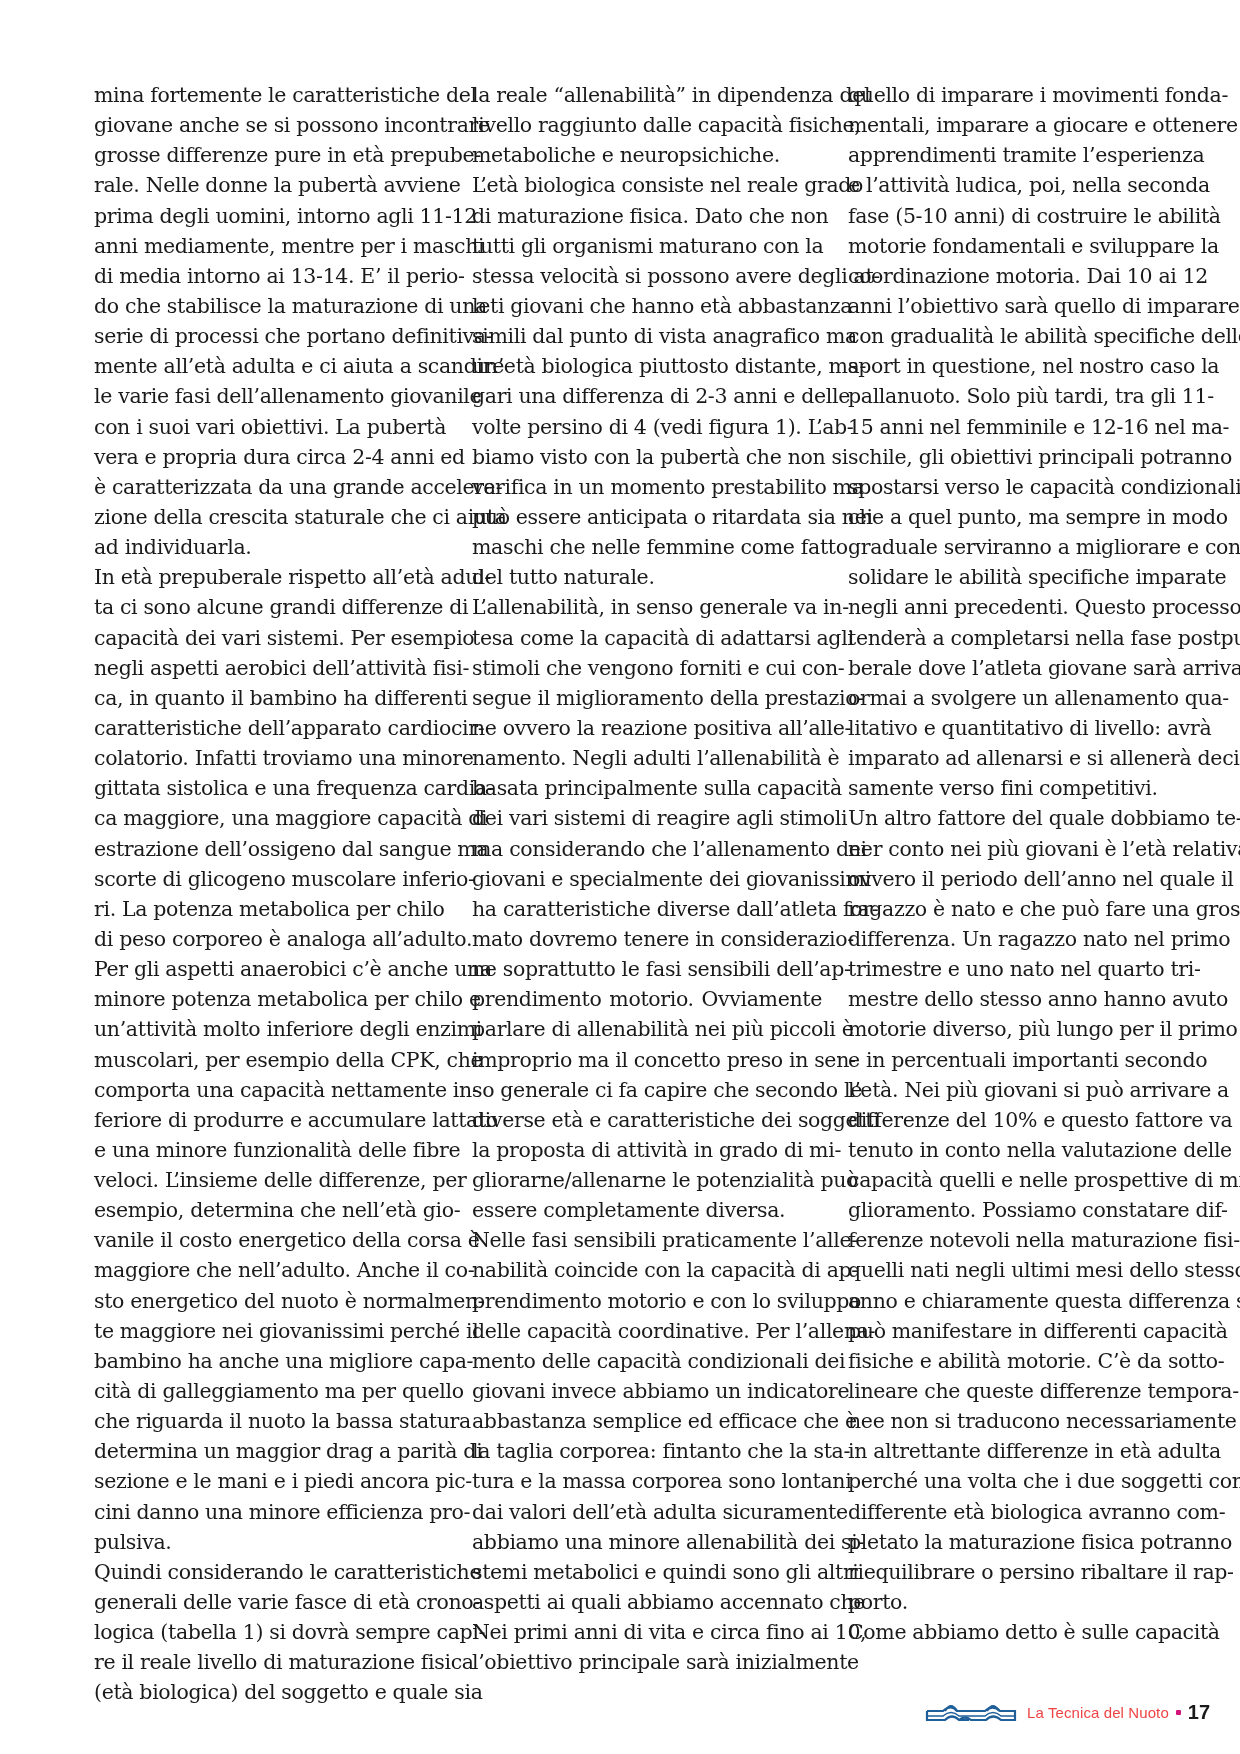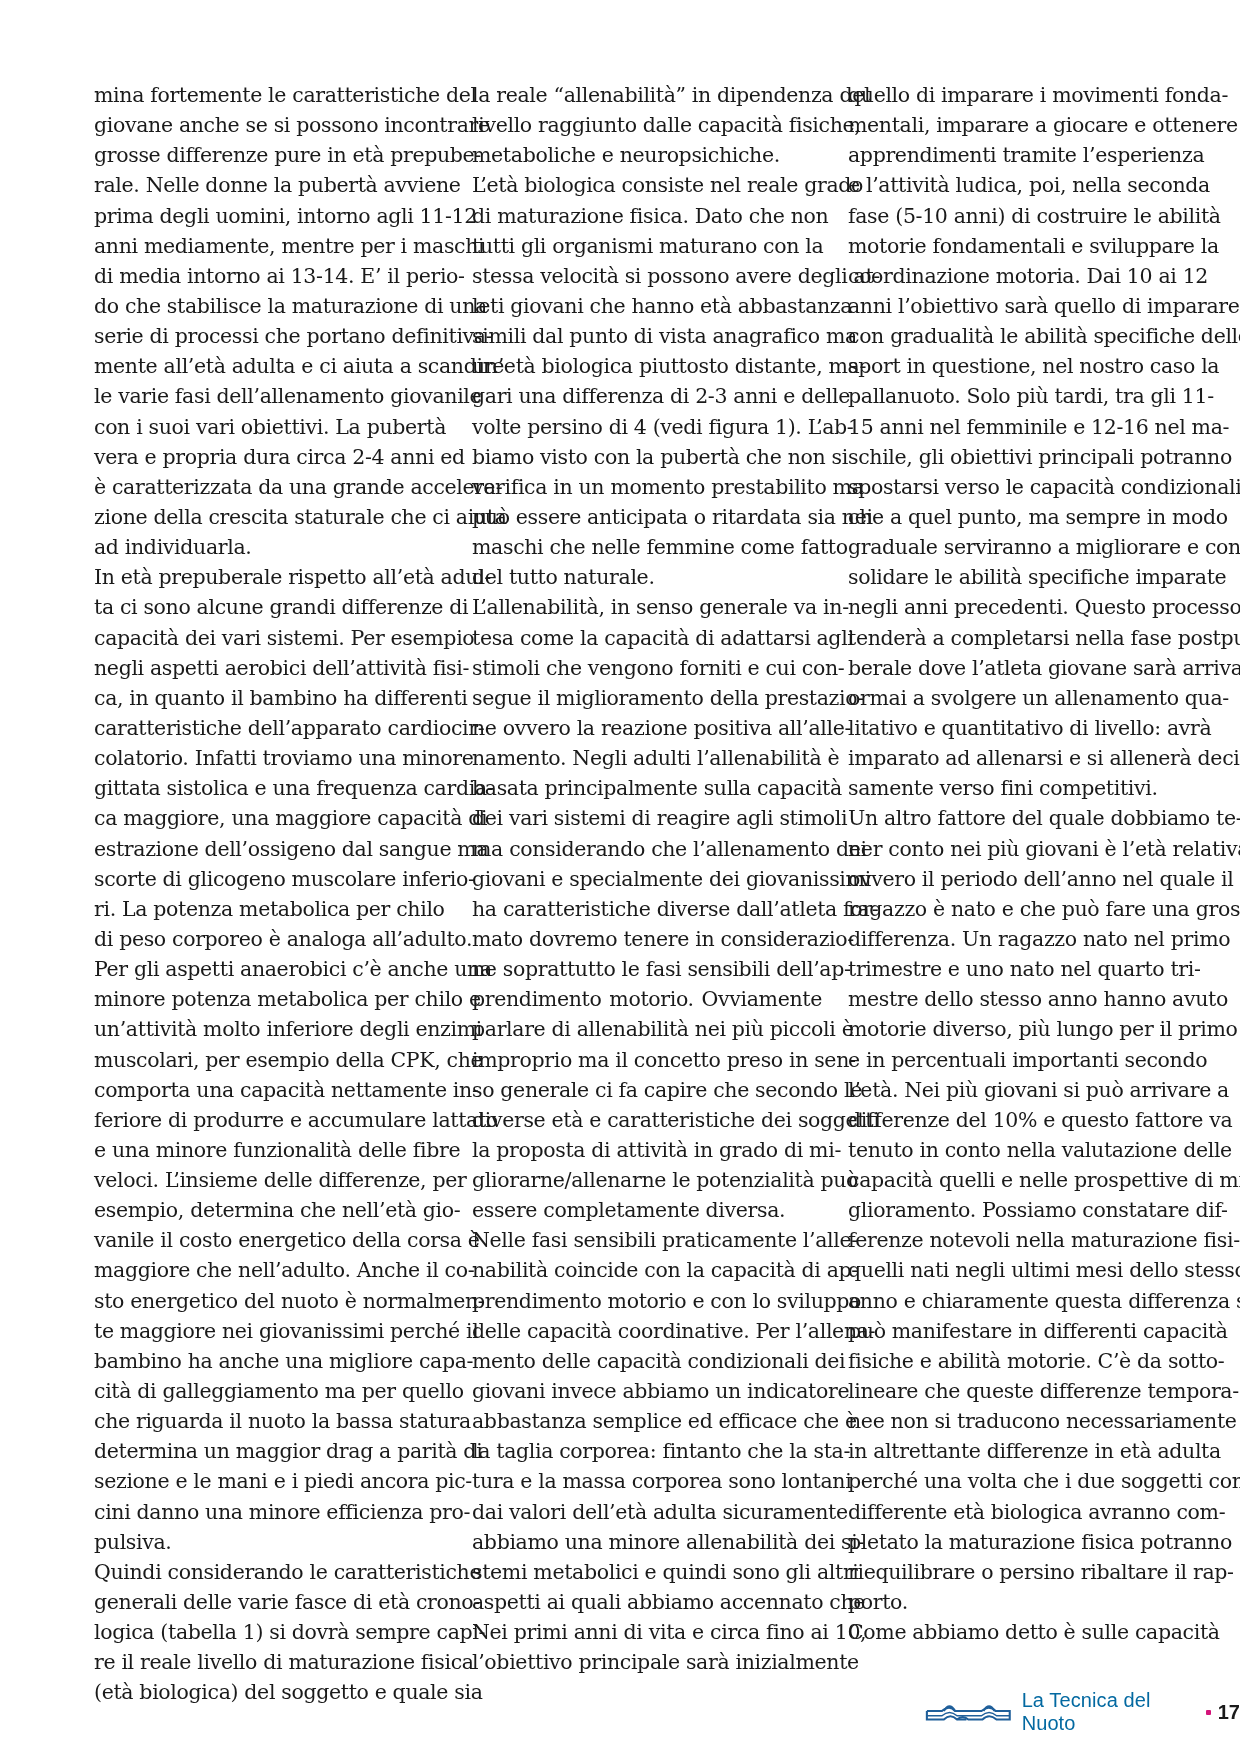--- a/index.html
+++ b/index.html
@@ -19,21 +19,21 @@
     text-align: justify; text-align-last: justify;
   }
   .line.last { text-align-last: left; }
   .footer {
     position: absolute; left: 925px; top: 1697px; height: 30px;
     display: flex; align-items: center;
   }
   .footer .logo { width: 92px; height: 26px; margin-right: 10px; }
   .footer .mag {
     font-family: "Liberation Sans", "DejaVu Sans", sans-serif;
-    font-size: 20px; color: #0369a1; font-weight: 300; letter-spacing: 0.1px;
+    font-size: 15px; color: #ef4444; font-weight: 300; letter-spacing: 0.1px;
   }
   .footer .bullet { width: 5px; height: 5px; background: #d4147a; display: inline-block; margin: 0 7px 0 7px; border-radius: 1px; }
   .footer .pageno {
     font-family: Liberation Sans, sans-serif;
     font-size: 20px; font-weight: bold; color: #1a1a1a;
   }
 </style>
 </head>
 <body>
 

